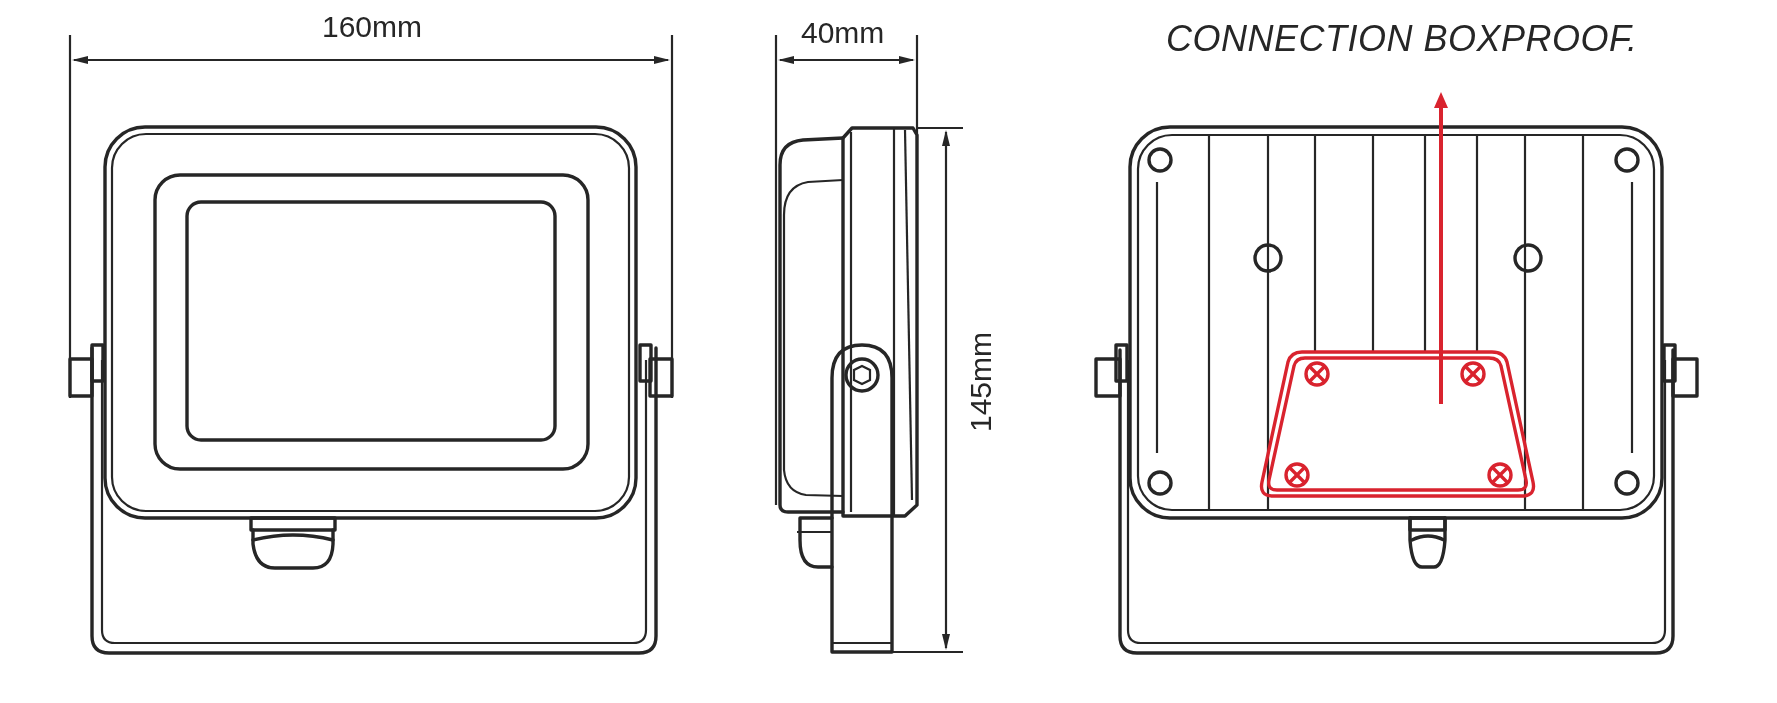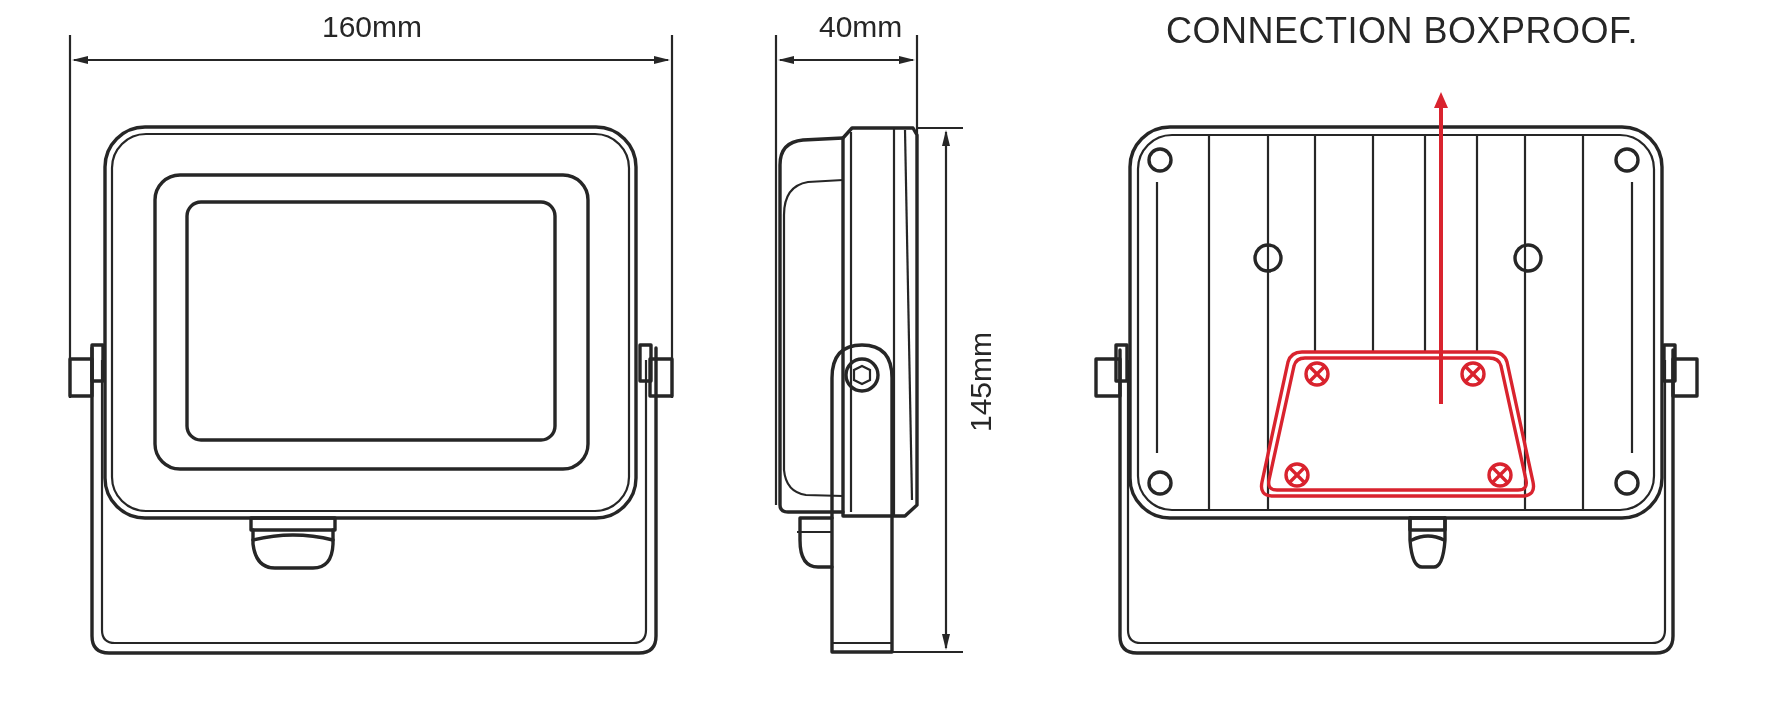--- a/index.html
+++ b/index.html
@@ -150,15 +150,15 @@
 
     <g>
       <rect class="ln" x="1410" y="518" width="35" height="12"></rect>
       <path class="ln" d="M1412,540 Q1428,532 1444,540"></path>
       <path class="ln" d="M1410,518 L1410,540 Q1412,567 1422,567 L1434,567 Q1443,567 1445,540 L1445,518"></path>
     </g>
   </g>
 </svg>
 
 <div class="lbl dim-h" style="left:322px; top:10px;text-align:right;">160mm</div>
-<div class="lbl dim-h" style="left:801px; top:10px;margin-left:18px;">40mm</div>
+<div class="lbl dim-h" style="left:801px; top:16px;">40mm</div>
 <div class="lbl dim-v" style="left:936px; top:370px; width:90px; text-align:center;">145mm</div>
-<div class="lbl title" style="left:1166px; top:10px;">CONNECTION BOXPROOF.</div>
+<div class="lbl title" style="left:1166px; top:18px;font-style:italic;">CONNECTION BOXPROOF.</div>
 
 </body></html>

